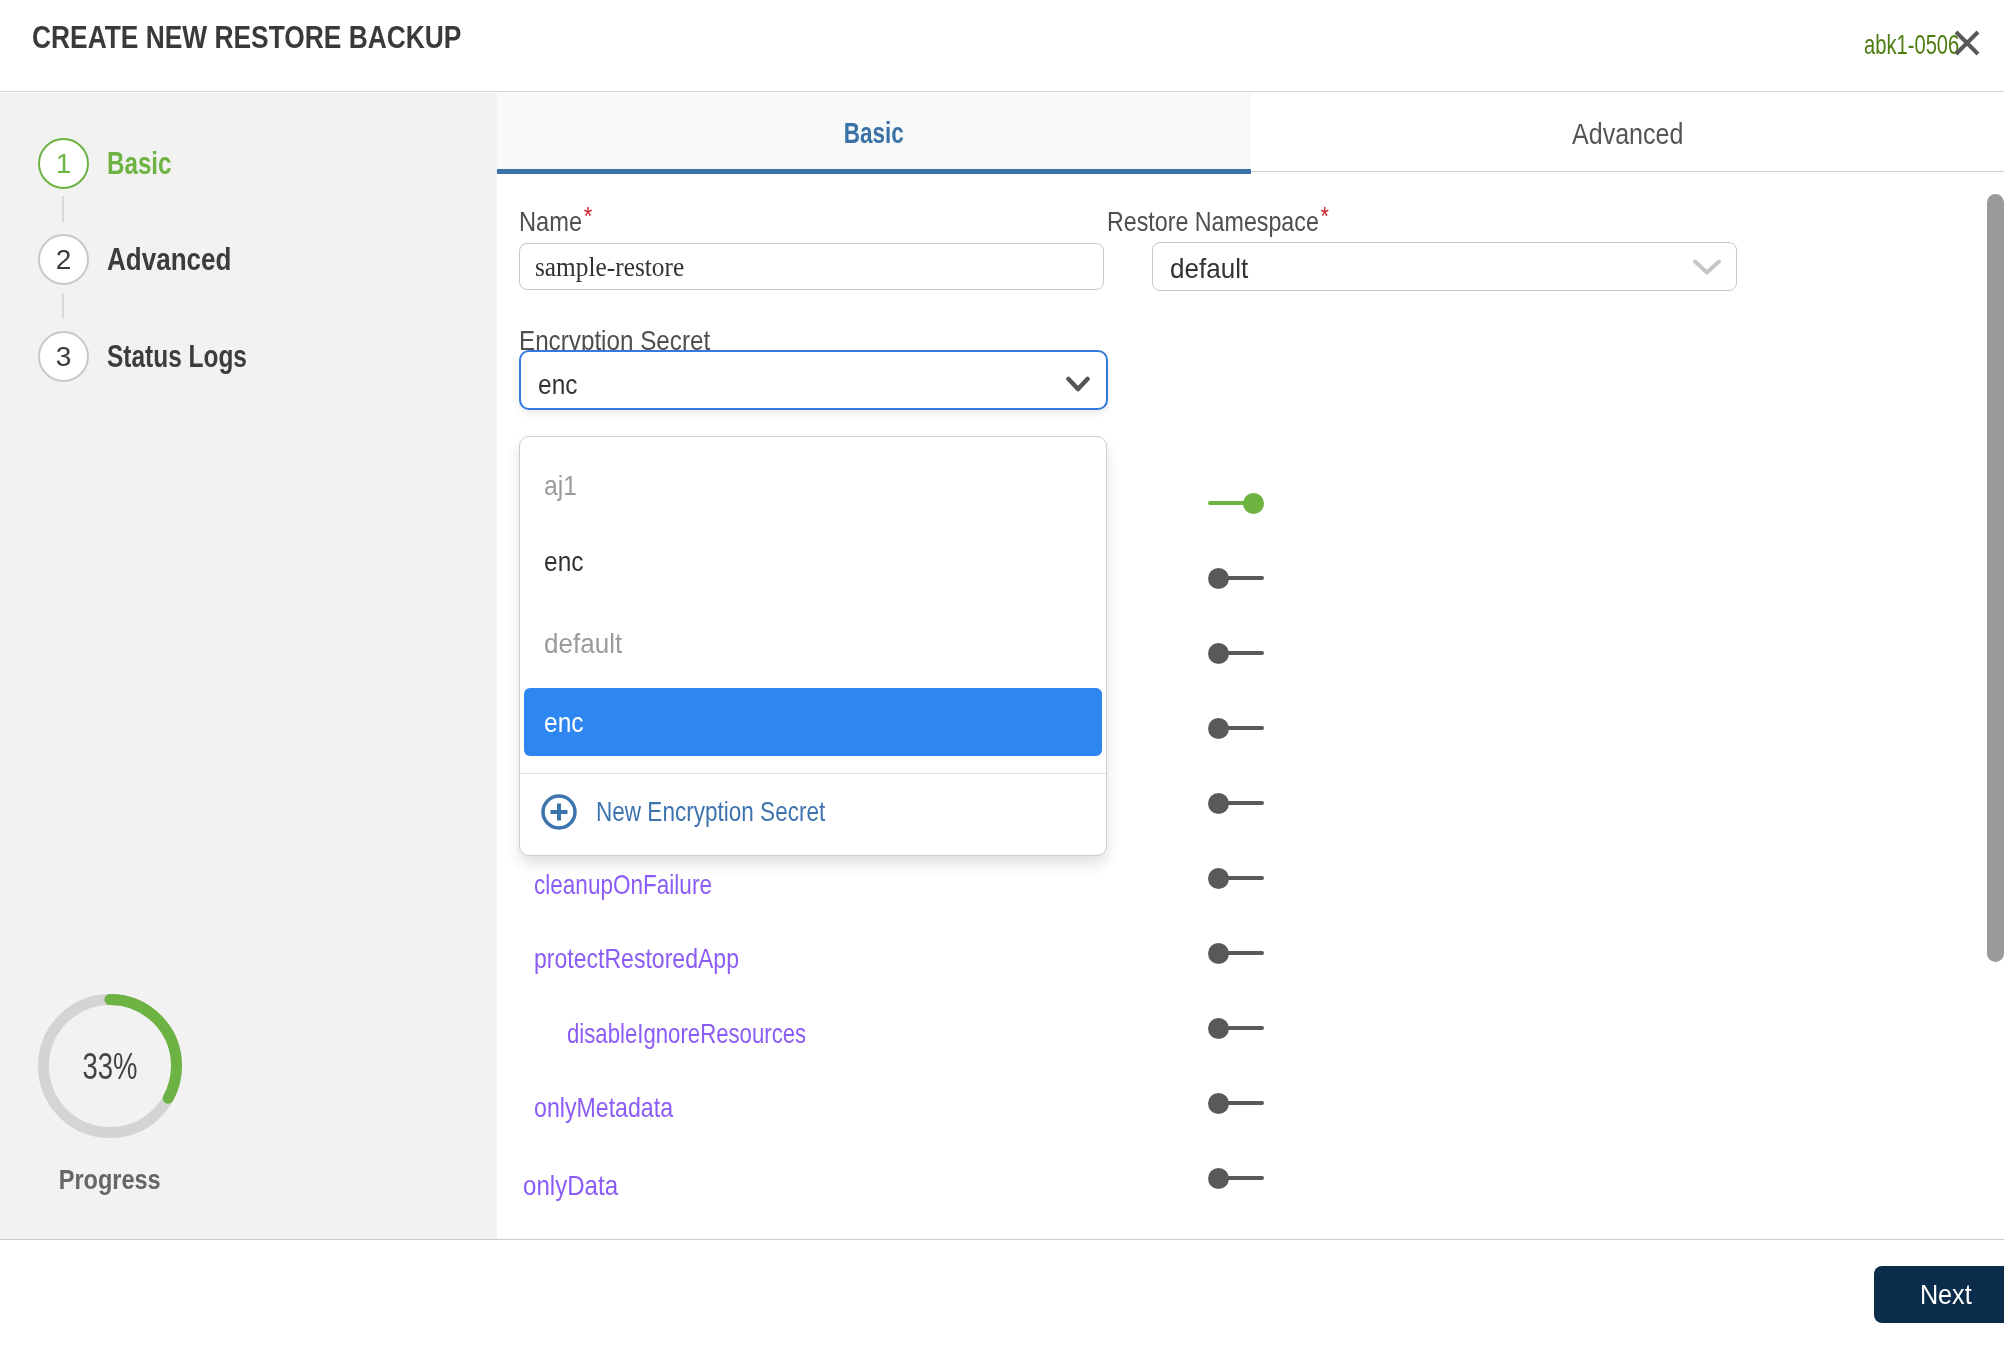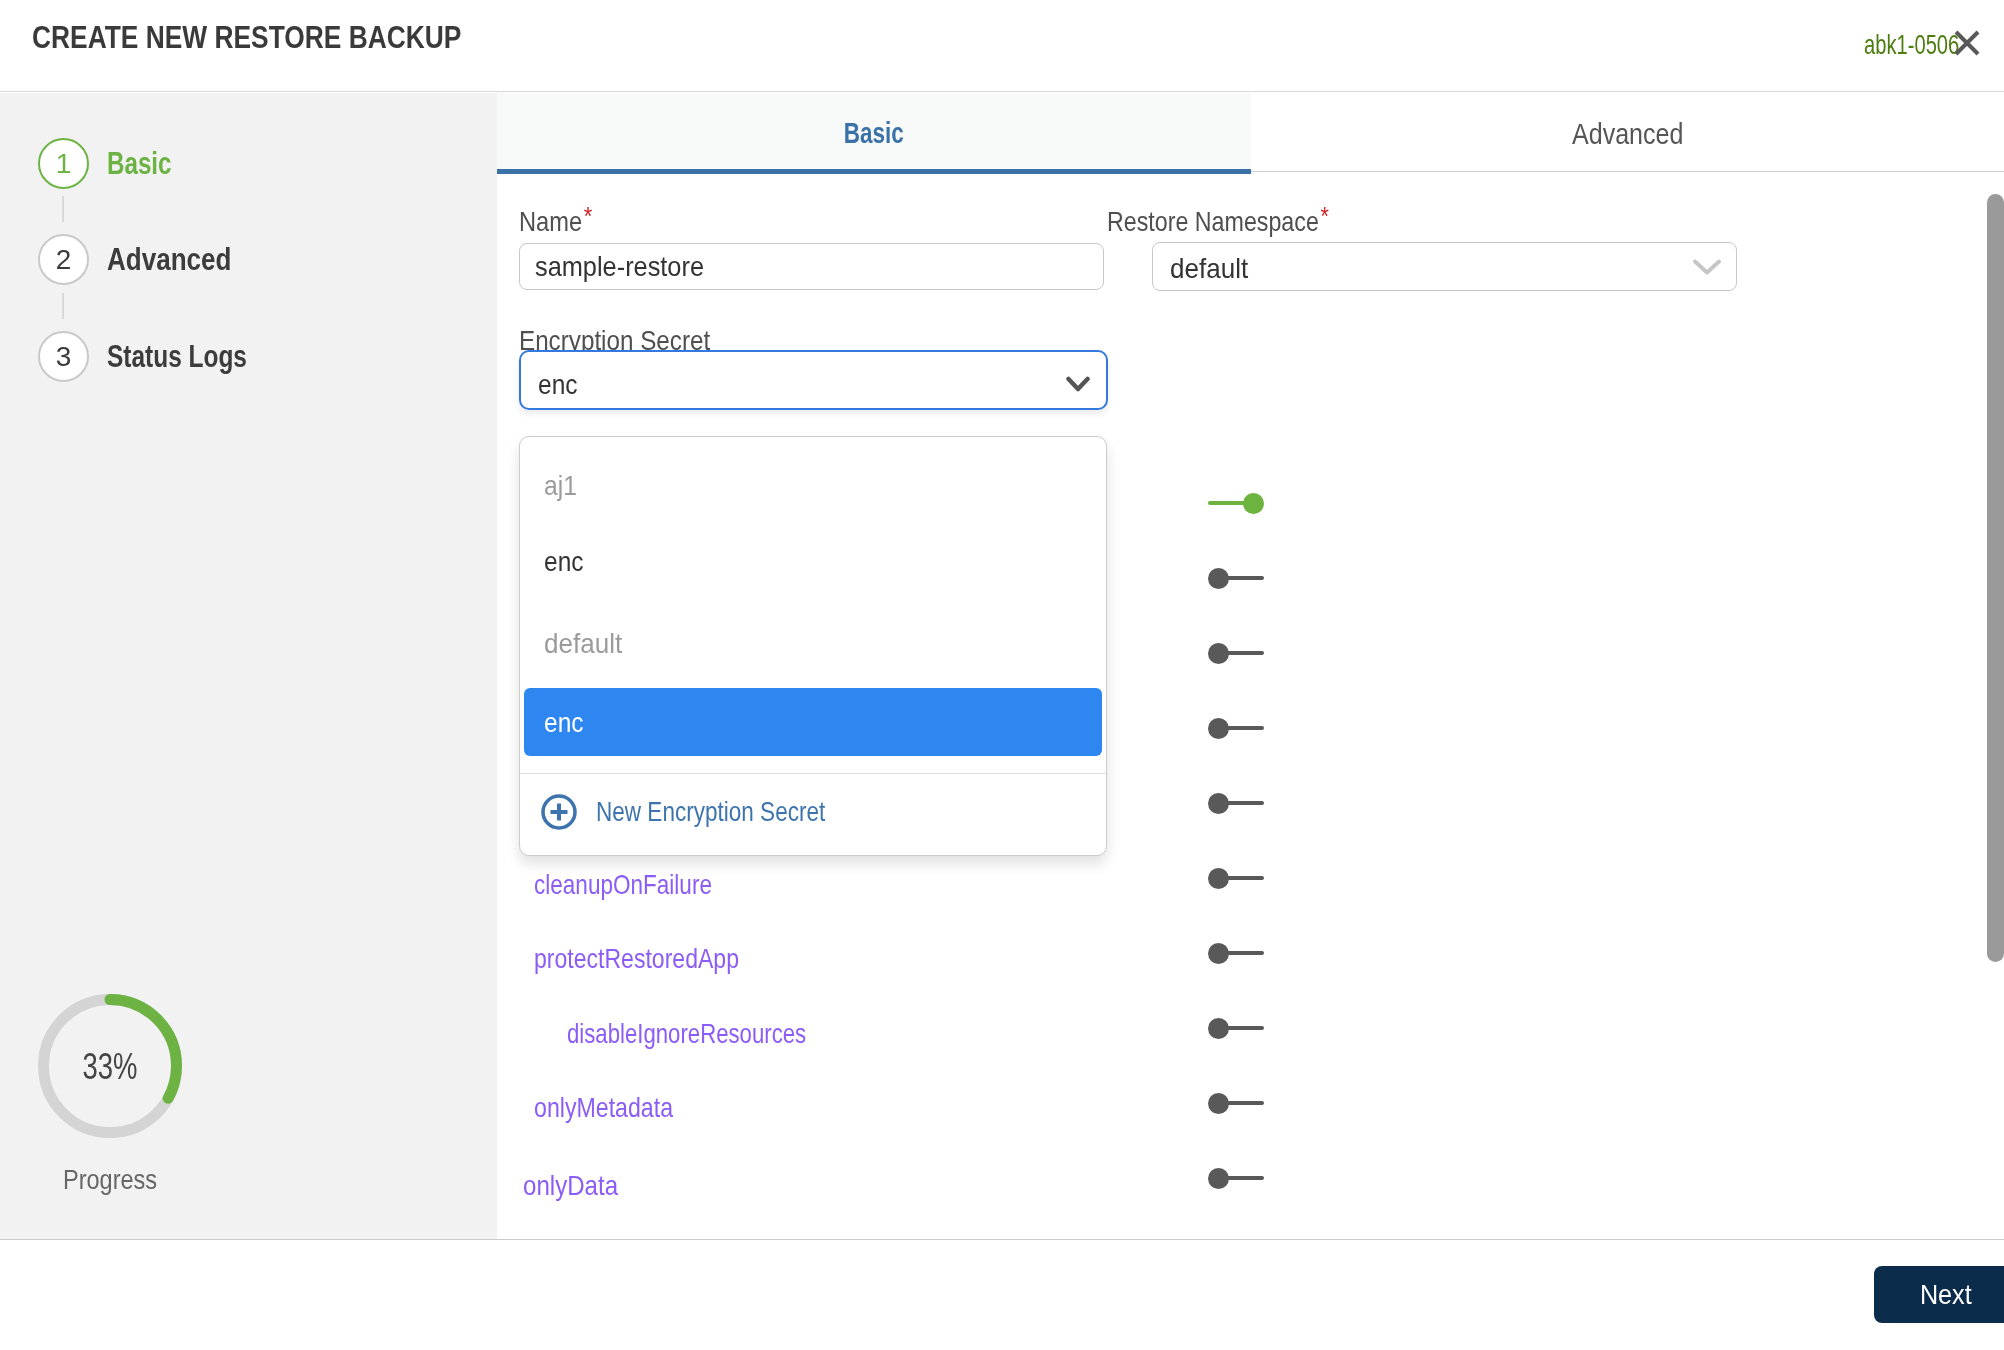--- a/index.html
+++ b/index.html
@@ -46,21 +46,21 @@
   
   #ddpanel { left:519px; top:436px; width:588px; height:420px; background:#fff; border:1px solid #ccc; border-radius:10px; box-shadow:0 8px 14px rgba(0,0,0,0.12); }
   .opt { position:absolute; left:24px; font-size:28px; }
   .opt.gray { color:#9b9b9b; }
   .opt.dark { color:#333; }
   #ddsel { position:absolute; left:4px; top:251px; width:578px; height:68px; background:#2e86f0; border-radius:6px; }
   #ddsel > span { position:absolute; left:20px; top:19px; font-size:28px; color:#fff; }
   #ddsep { position:absolute; left:0; top:336px; width:100%; height:1px; background:#e0e0e0; }
 
   
-  #progresslabel { left:0px; top:1164px; width:220px; text-align:center; font-size:28px; font-weight:normal; color:#666; }
+  #progresslabel { left:0px; top:1164px; width:220px; text-align:center; font-size:28px; font-weight:bold; color:#666; }
 
   
   #footer { left:0; top:1239px; width:2004px; height:111px; background:#fff; border-top:1px solid #ccc; }
   #nextbtn { left:1833px; top:1266px; width:143px; height:57px; background:#0c2c4c; border-radius:8px; color:#fff; font-size:28px; text-align:center; line-height:57px;margin-left:41px; }
 
   
   #sbar { left:1987px; top:194px; width:17px; height:768px; background:#9a9a9a; border-radius:9px; }
 </style>
 </head>
 <body>
@@ -87,21 +87,21 @@
   <circle cx="72" cy="72" r="66.5" fill="none" stroke="#d4d4d4" stroke-width="11"></circle>
   <circle cx="72" cy="72" r="66.5" fill="none" stroke="#6db344" stroke-width="11" stroke-dasharray="137.9 279.9" stroke-linecap="round" transform="rotate(-90 72 72)"></circle>
   <text x="72" y="85" text-anchor="middle" font-size="37" fill="#444" textLength="55" lengthAdjust="spacingAndGlyphs">33%</text>
 </svg>
 <div class="abs" id="progresslabel"><span class="txc" style="transform:scaleX(0.84);">Progress</span></div>
 
 <div class="abs" id="tab-basic"><span class="txc" style="transform:scaleX(0.775);">Basic</span></div>
 <div class="abs" id="tab-adv"><span class="txc" style="transform:scaleX(0.835);">Advanced</span></div>
 
 <div class="abs flabel" style="left:519px; top:201px;"><span class="tx" style="transform:scaleX(0.845);">Name<span class="req">*</span></span></div>
-<div class="abs inputbox" style="left:519px; top:243px; width:585px; height:47px; line-height:45px; padding-left:15px;"><span class="tx" style="transform:scaleX(0.905);">sample-restore</span></div>
+<div class="abs inputbox" style="left:519px; top:243px; width:585px; height:47px; line-height:45px; padding-left:15px;font-family:Liberation Serif, serif;"><span class="tx" style="transform:scaleX(0.905);">sample-restore</span></div>
 
 <div class="abs flabel" style="left:1107px; top:201px;"><span class="tx" style="transform:scaleX(0.83);">Restore Namespace<span class="req">*</span></span></div>
 <div class="abs inputbox" style="left:1152px; top:242px; width:585px; height:49px; line-height:51px; padding-left:17px;"><span class="tx" style="transform:scaleX(0.93);">default</span></div>
 <svg class="abs" style="left:1692px; top:258px;" width="30" height="20" viewBox="0 0 30 20">
   <path d="M3 3.5 L15 14.5 L27 3.5" stroke="#c6c6c6" stroke-width="4" fill="none" stroke-linecap="round" stroke-linejoin="round"></path>
 </svg>
 
 <div class="abs flabel" style="left:519px; top:325px;text-align:right;"><span class="tx" style="transform:scaleX(0.865);">Encryption Secret</span></div>
 <div class="abs" style="left:519px; top:350px; width:589px; height:60px; background:#fff; border:2px solid #3579de; border-radius:10px; box-shadow:0 4px 6px rgba(0,0,0,0.08);"></div>
 <div class="abs" style="left:538px; top:369px; font-size:28px; color:#333;"><span class="tx" style="transform:scaleX(0.875);">enc</span></div>

